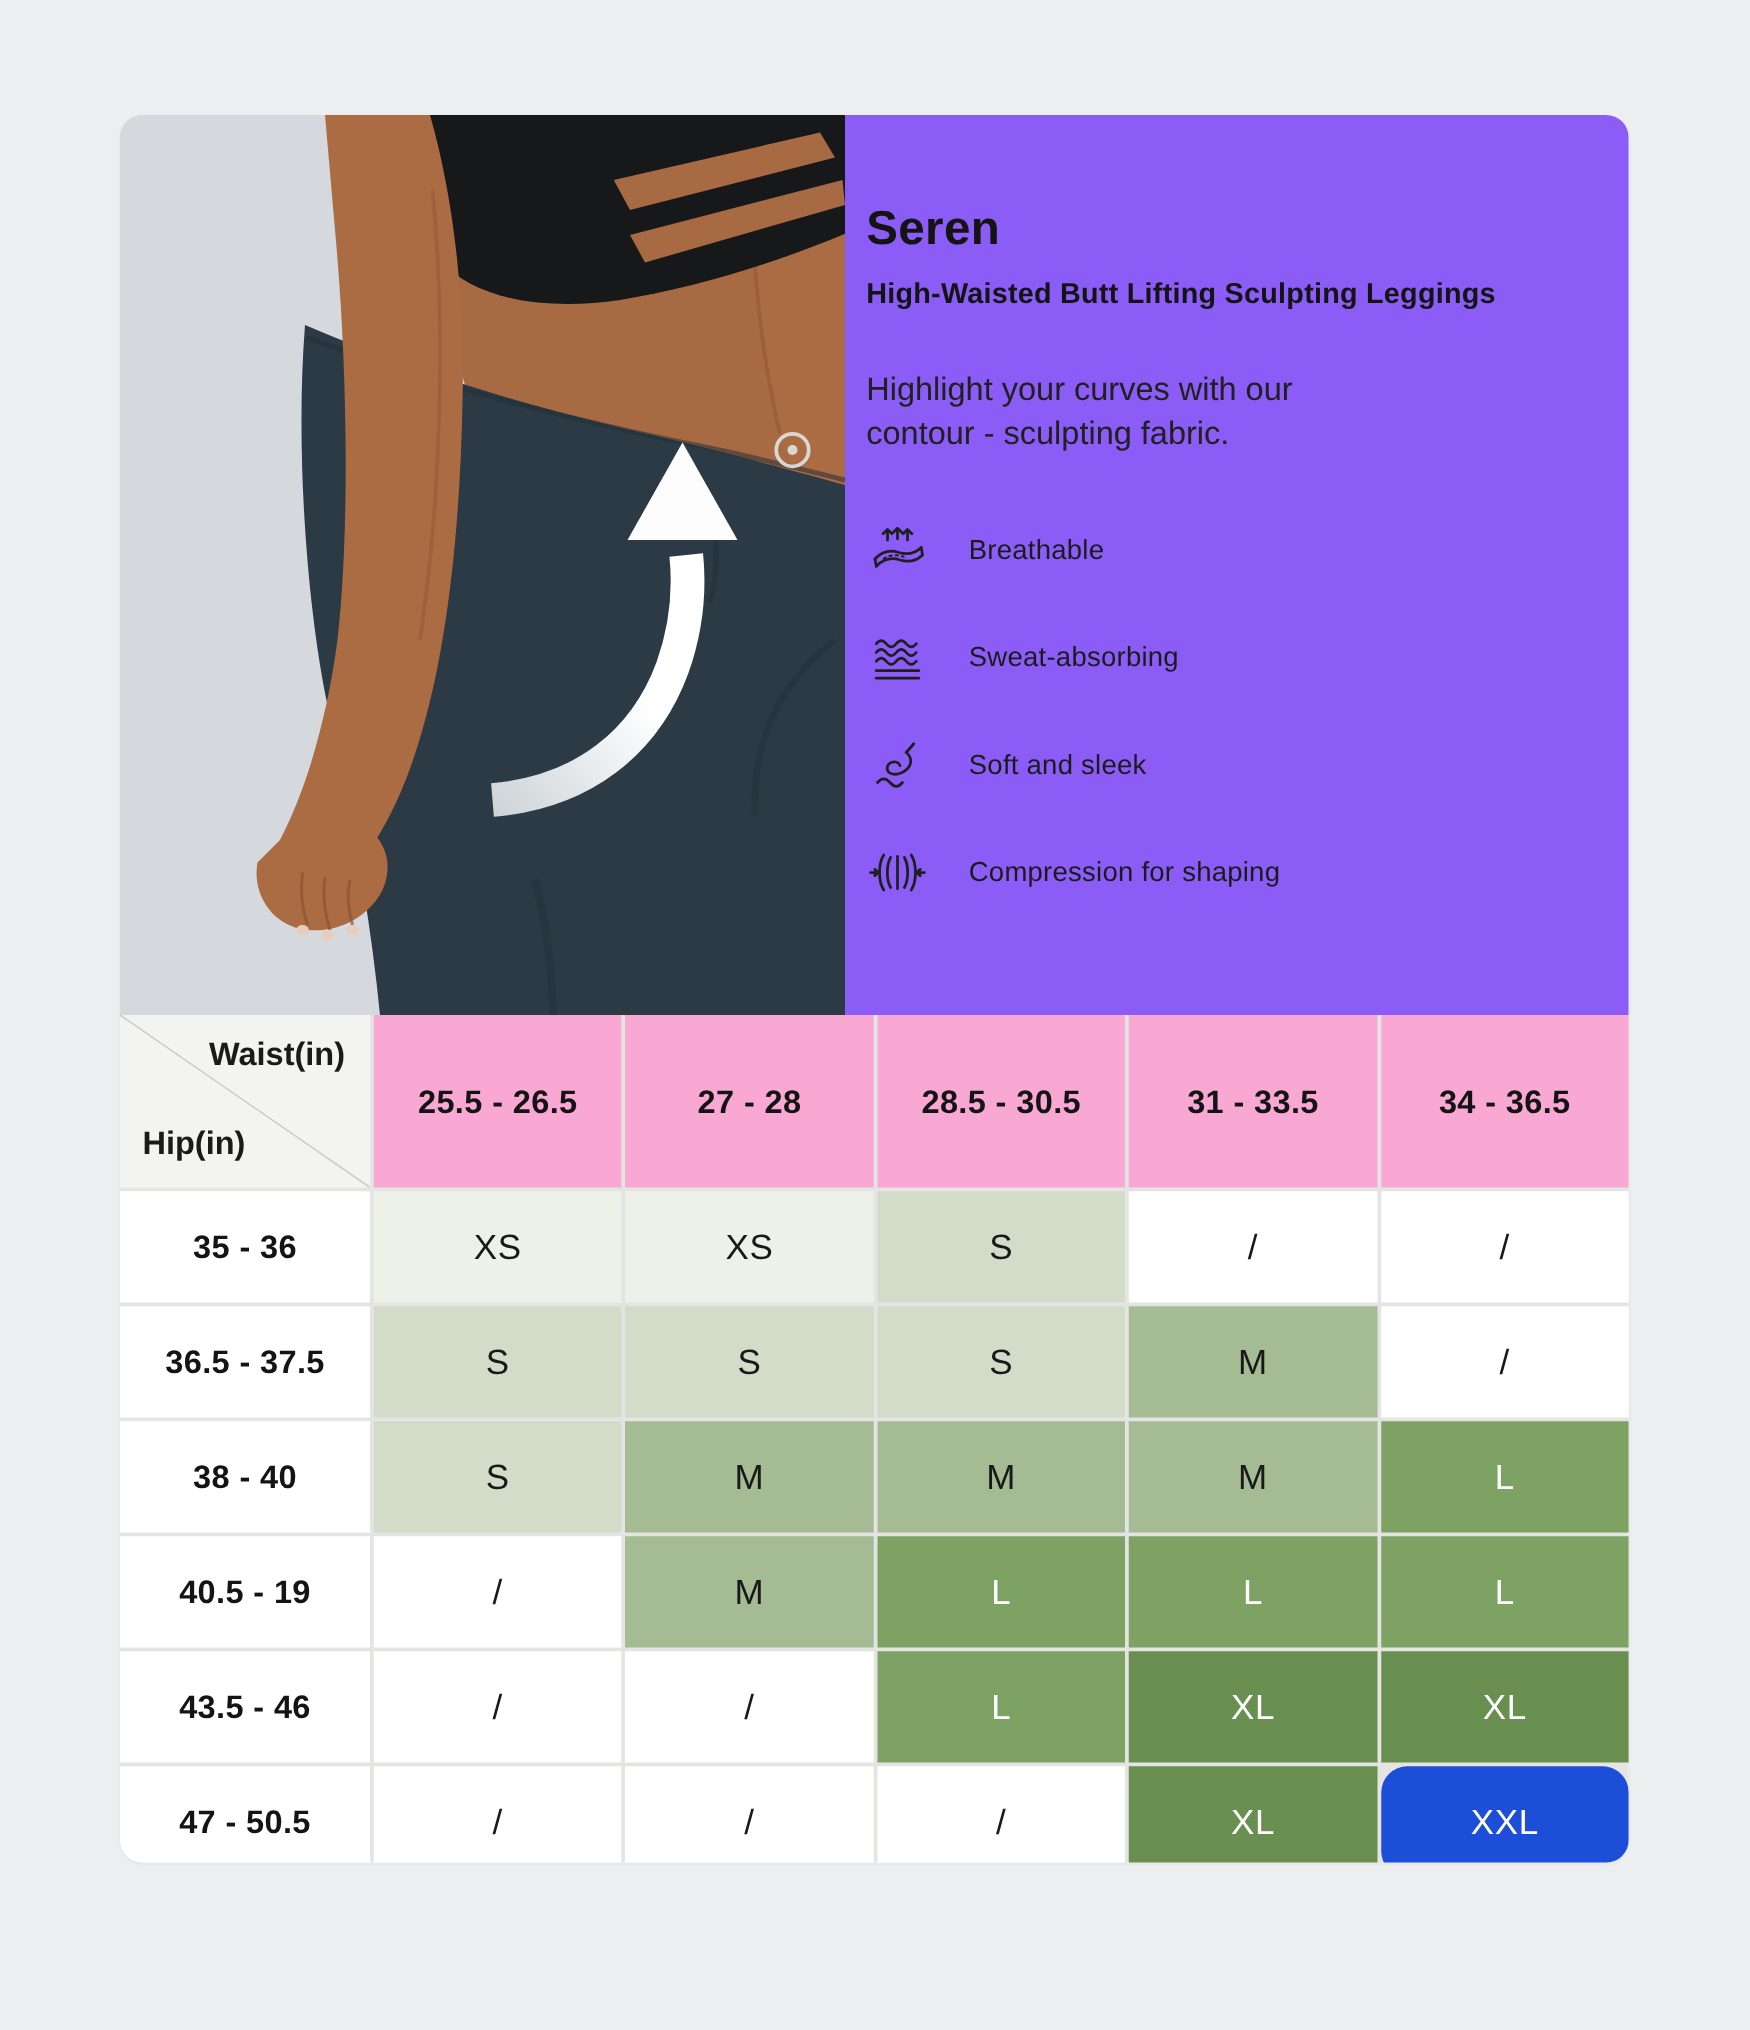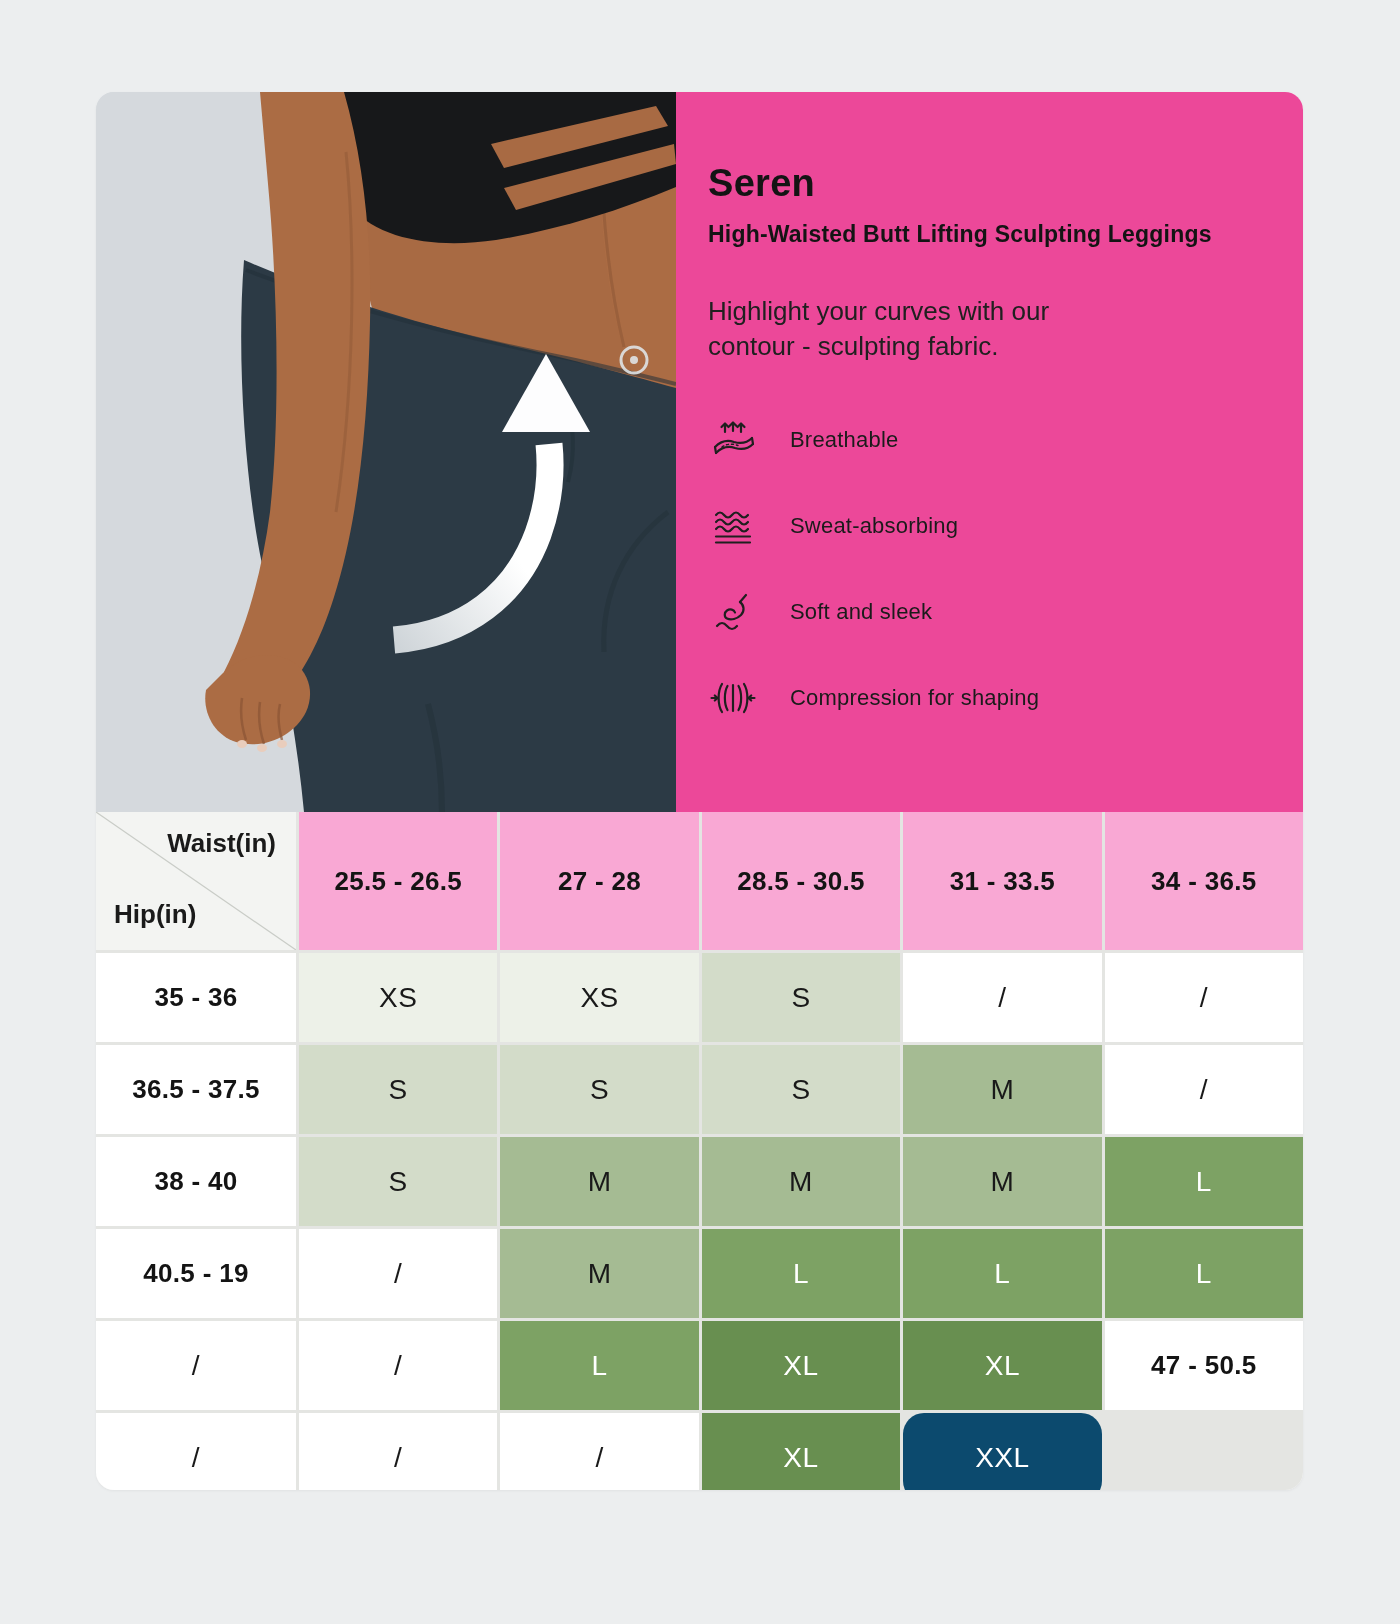--- a/index.html
+++ b/index.html
@@ -12,21 +12,21 @@
   }
   .card{
     position:absolute;left:96px;top:92px;
     width:1207px;height:1398px;
     background:#ffffff;border-radius:18px;overflow:hidden;
     box-shadow:0 1px 3px rgba(0,0,0,0.05);
   }
   .hero{display:flex;height:720px;}
   .photo{width:580px;height:720px;flex:0 0 580px;background:#d5d9dd;}
   .photo svg{display:block;}
-  .info{flex:1;background:#ec4899;padding:70px 30px 0 32px;box-sizing:border-box;}
+  .info{flex:1;background:#8b5cf6;padding:70px 30px 0 17px;box-sizing:border-box;}
   .title{margin:0 0 16px 0;font-size:38px;font-weight:700;letter-spacing:.3px;color:#141414;}
   .subtitle{margin:0 0 46px 0;font-size:23px;font-weight:700;letter-spacing:.2px;color:#141414;}
   .desc{margin:0 0 52px 0;font-size:26px;line-height:1.35;max-width:430px;color:#202020;}
   .features{margin-top:36px;}
   .feature{display:flex;align-items:center;gap:32px;margin-bottom:38px;height:48px;}
   .ficon{width:50px;height:48px;display:flex;align-items:center;justify-content:center;flex:0 0 50px;}
   .flabel{font-size:22px;color:#1b1b1b;letter-spacing:.2px;}
 
   .size-grid{
     display:grid;
@@ -194,25 +194,26 @@
       <div class="cell" style="background: rgb(165, 187, 147); color: rgb(25, 25, 25);">M</div>
       <div class="cell" style="background: rgb(165, 187, 147); color: rgb(25, 25, 25);">M</div>
       <div class="cell" style="background: rgb(165, 187, 147); color: rgb(25, 25, 25);">M</div>
       <div class="cell" style="background: rgb(125, 162, 100); color: rgb(255, 255, 255);">L</div>
       <div class="rlabel">40.5 - 19</div>
       <div class="cell" style="background: rgb(255, 255, 255); color: rgb(25, 25, 25);">/</div>
       <div class="cell" style="background: rgb(165, 187, 147); color: rgb(25, 25, 25);">M</div>
       <div class="cell" style="background: rgb(125, 162, 100); color: rgb(255, 255, 255);">L</div>
       <div class="cell" style="background: rgb(125, 162, 100); color: rgb(255, 255, 255);">L</div>
       <div class="cell" style="background: rgb(125, 162, 100); color: rgb(255, 255, 255);">L</div>
+      <div class="rlabel">43.5 - 46</div>
       <div class="cell" style="background: rgb(255, 255, 255); color: rgb(25, 25, 25);">/</div>
       <div class="cell" style="background: rgb(255, 255, 255); color: rgb(25, 25, 25);">/</div>
       <div class="cell" style="background: rgb(125, 162, 100); color: rgb(255, 255, 255);">L</div>
       <div class="cell" style="background: rgb(104, 143, 80); color: rgb(255, 255, 255);">XL</div>
       <div class="cell" style="background: rgb(104, 143, 80); color: rgb(255, 255, 255);">XL</div>
       <div class="rlabel">47 - 50.5</div>
       <div class="cell" style="background: rgb(255, 255, 255); color: rgb(25, 25, 25);">/</div>
       <div class="cell" style="background: rgb(255, 255, 255); color: rgb(25, 25, 25);">/</div>
       <div class="cell" style="background: rgb(255, 255, 255); color: rgb(25, 25, 25);">/</div>
       <div class="cell" style="background: rgb(104, 143, 80); color: rgb(255, 255, 255);">XL</div>
-      <div class="cell" style="background: #0c4a6e; color: rgb(255, 255, 255); border-radius: 21px;">XXL</div>
+      <div class="cell" style="background: #1d4ed8; color: rgb(255, 255, 255); border-radius: 21px;">XXL</div>
     </div>
 </div>
 
 </body></html>

